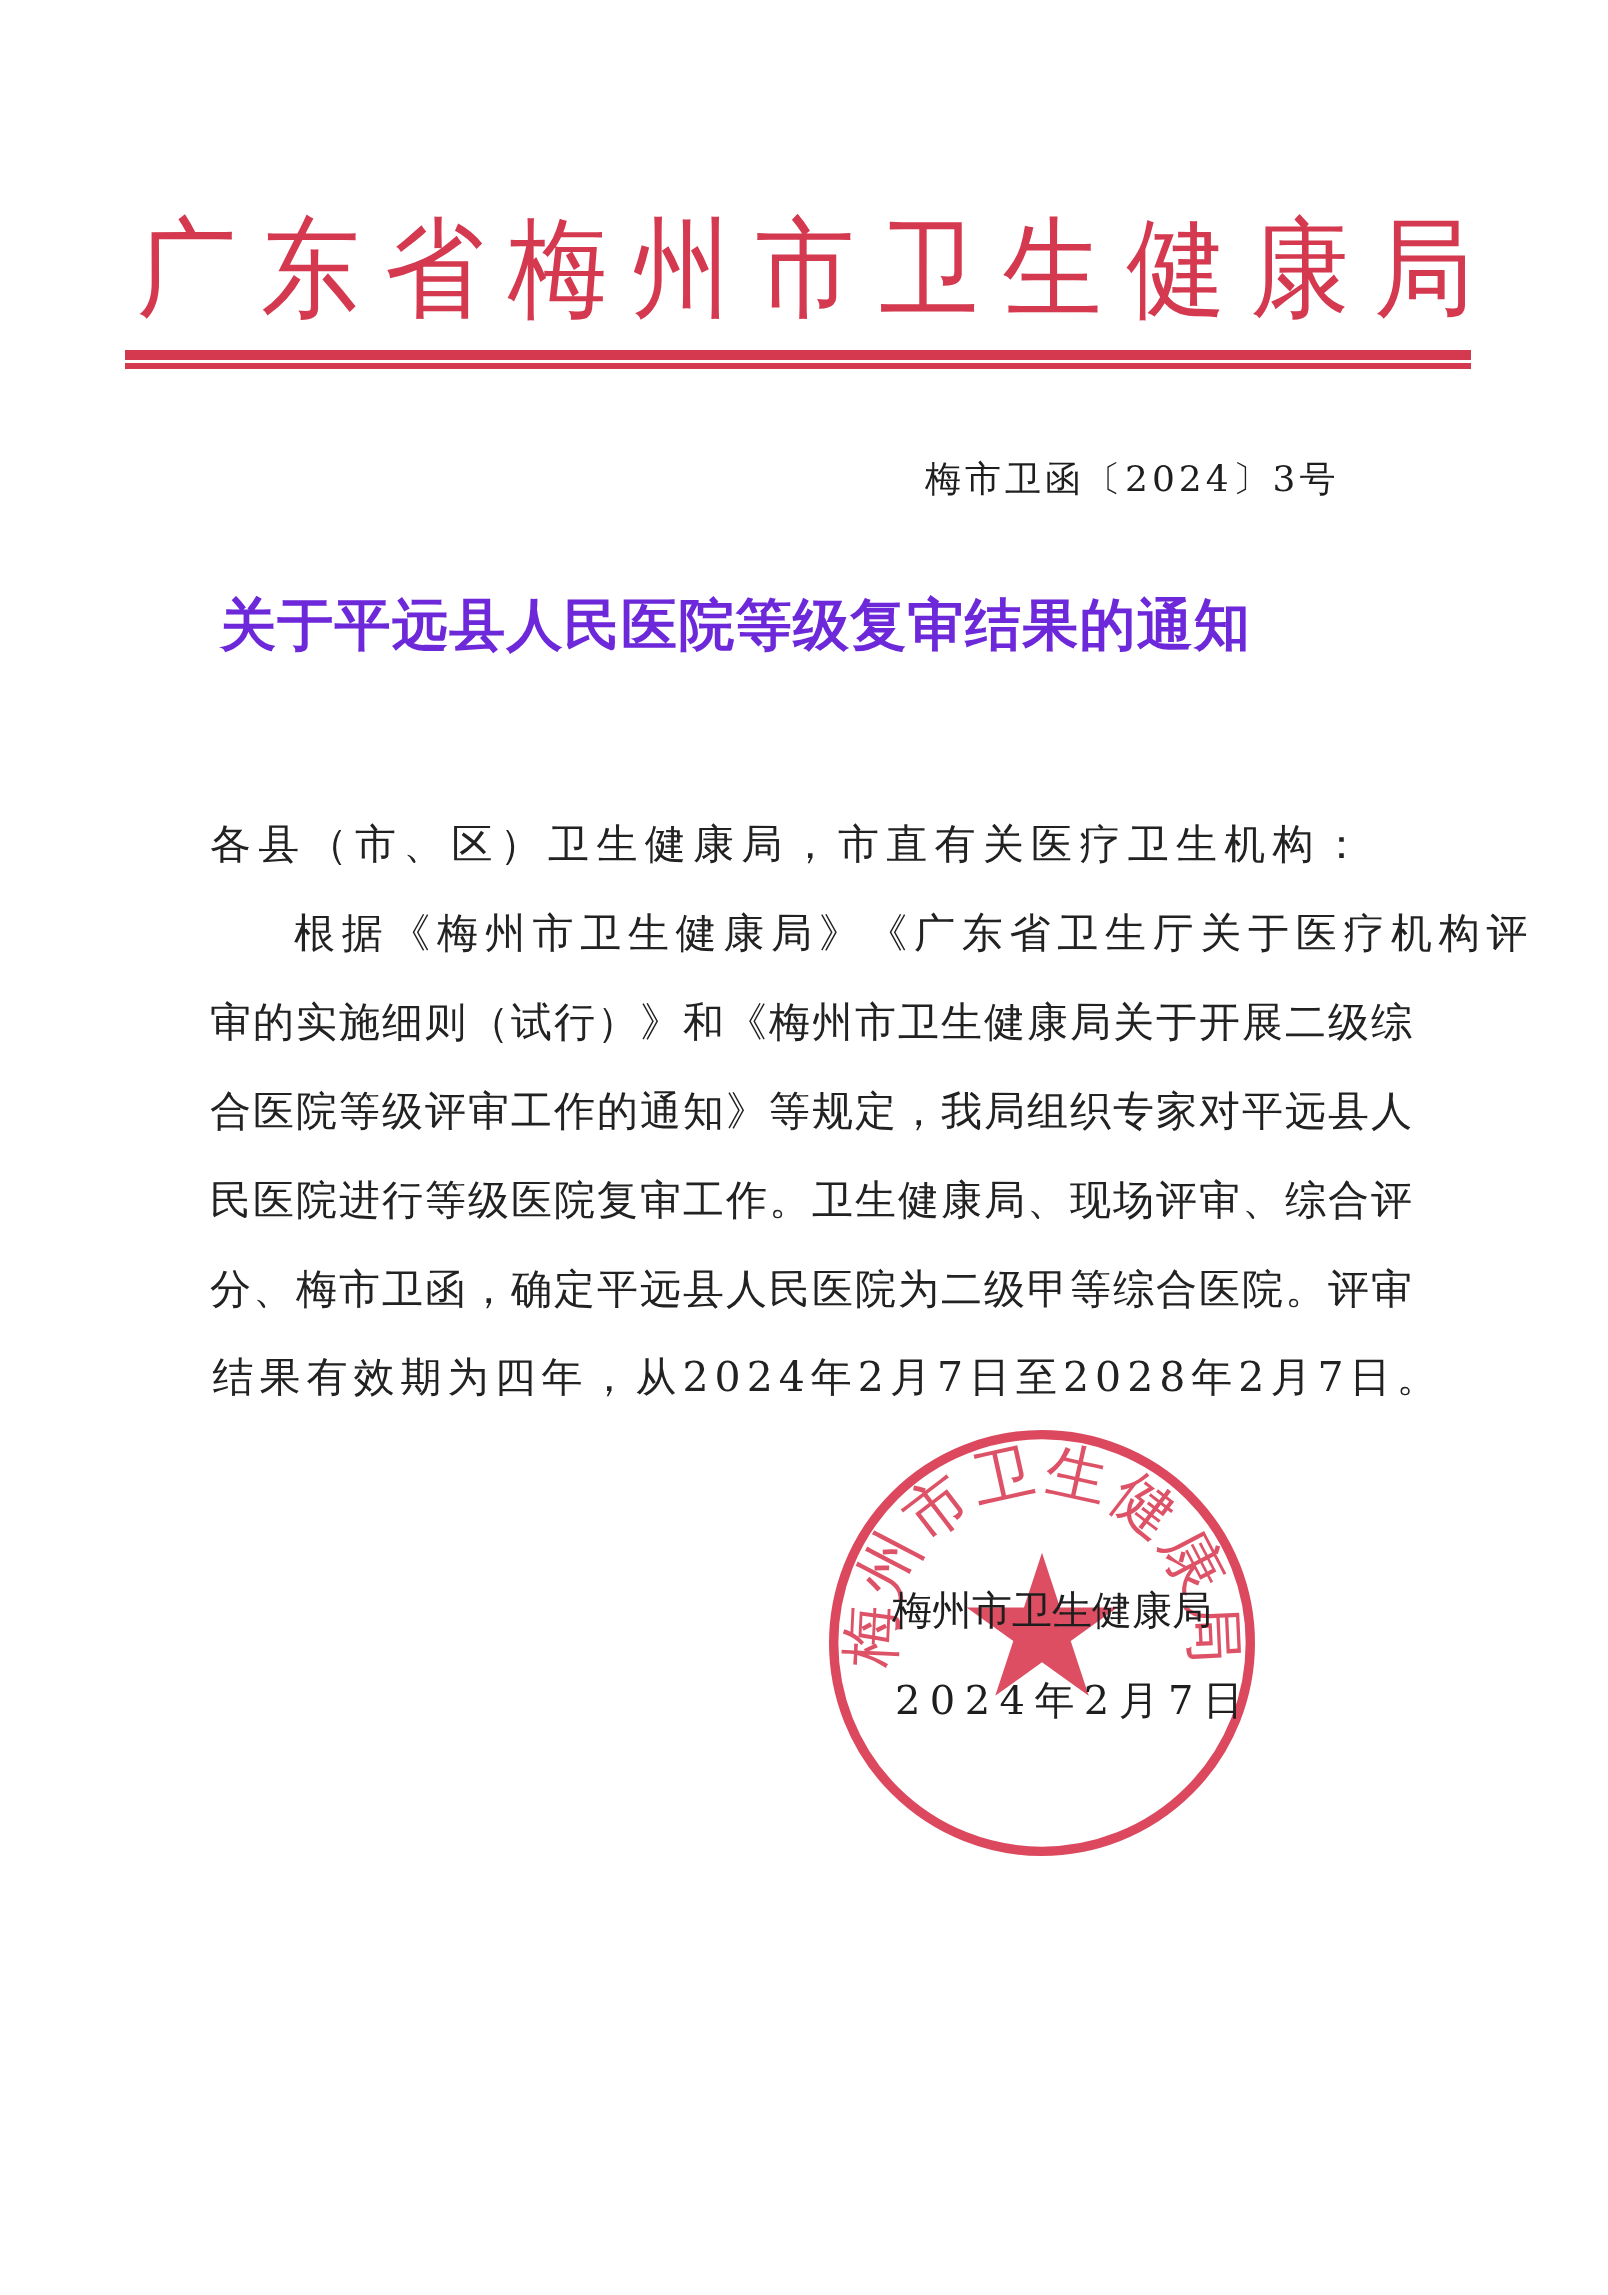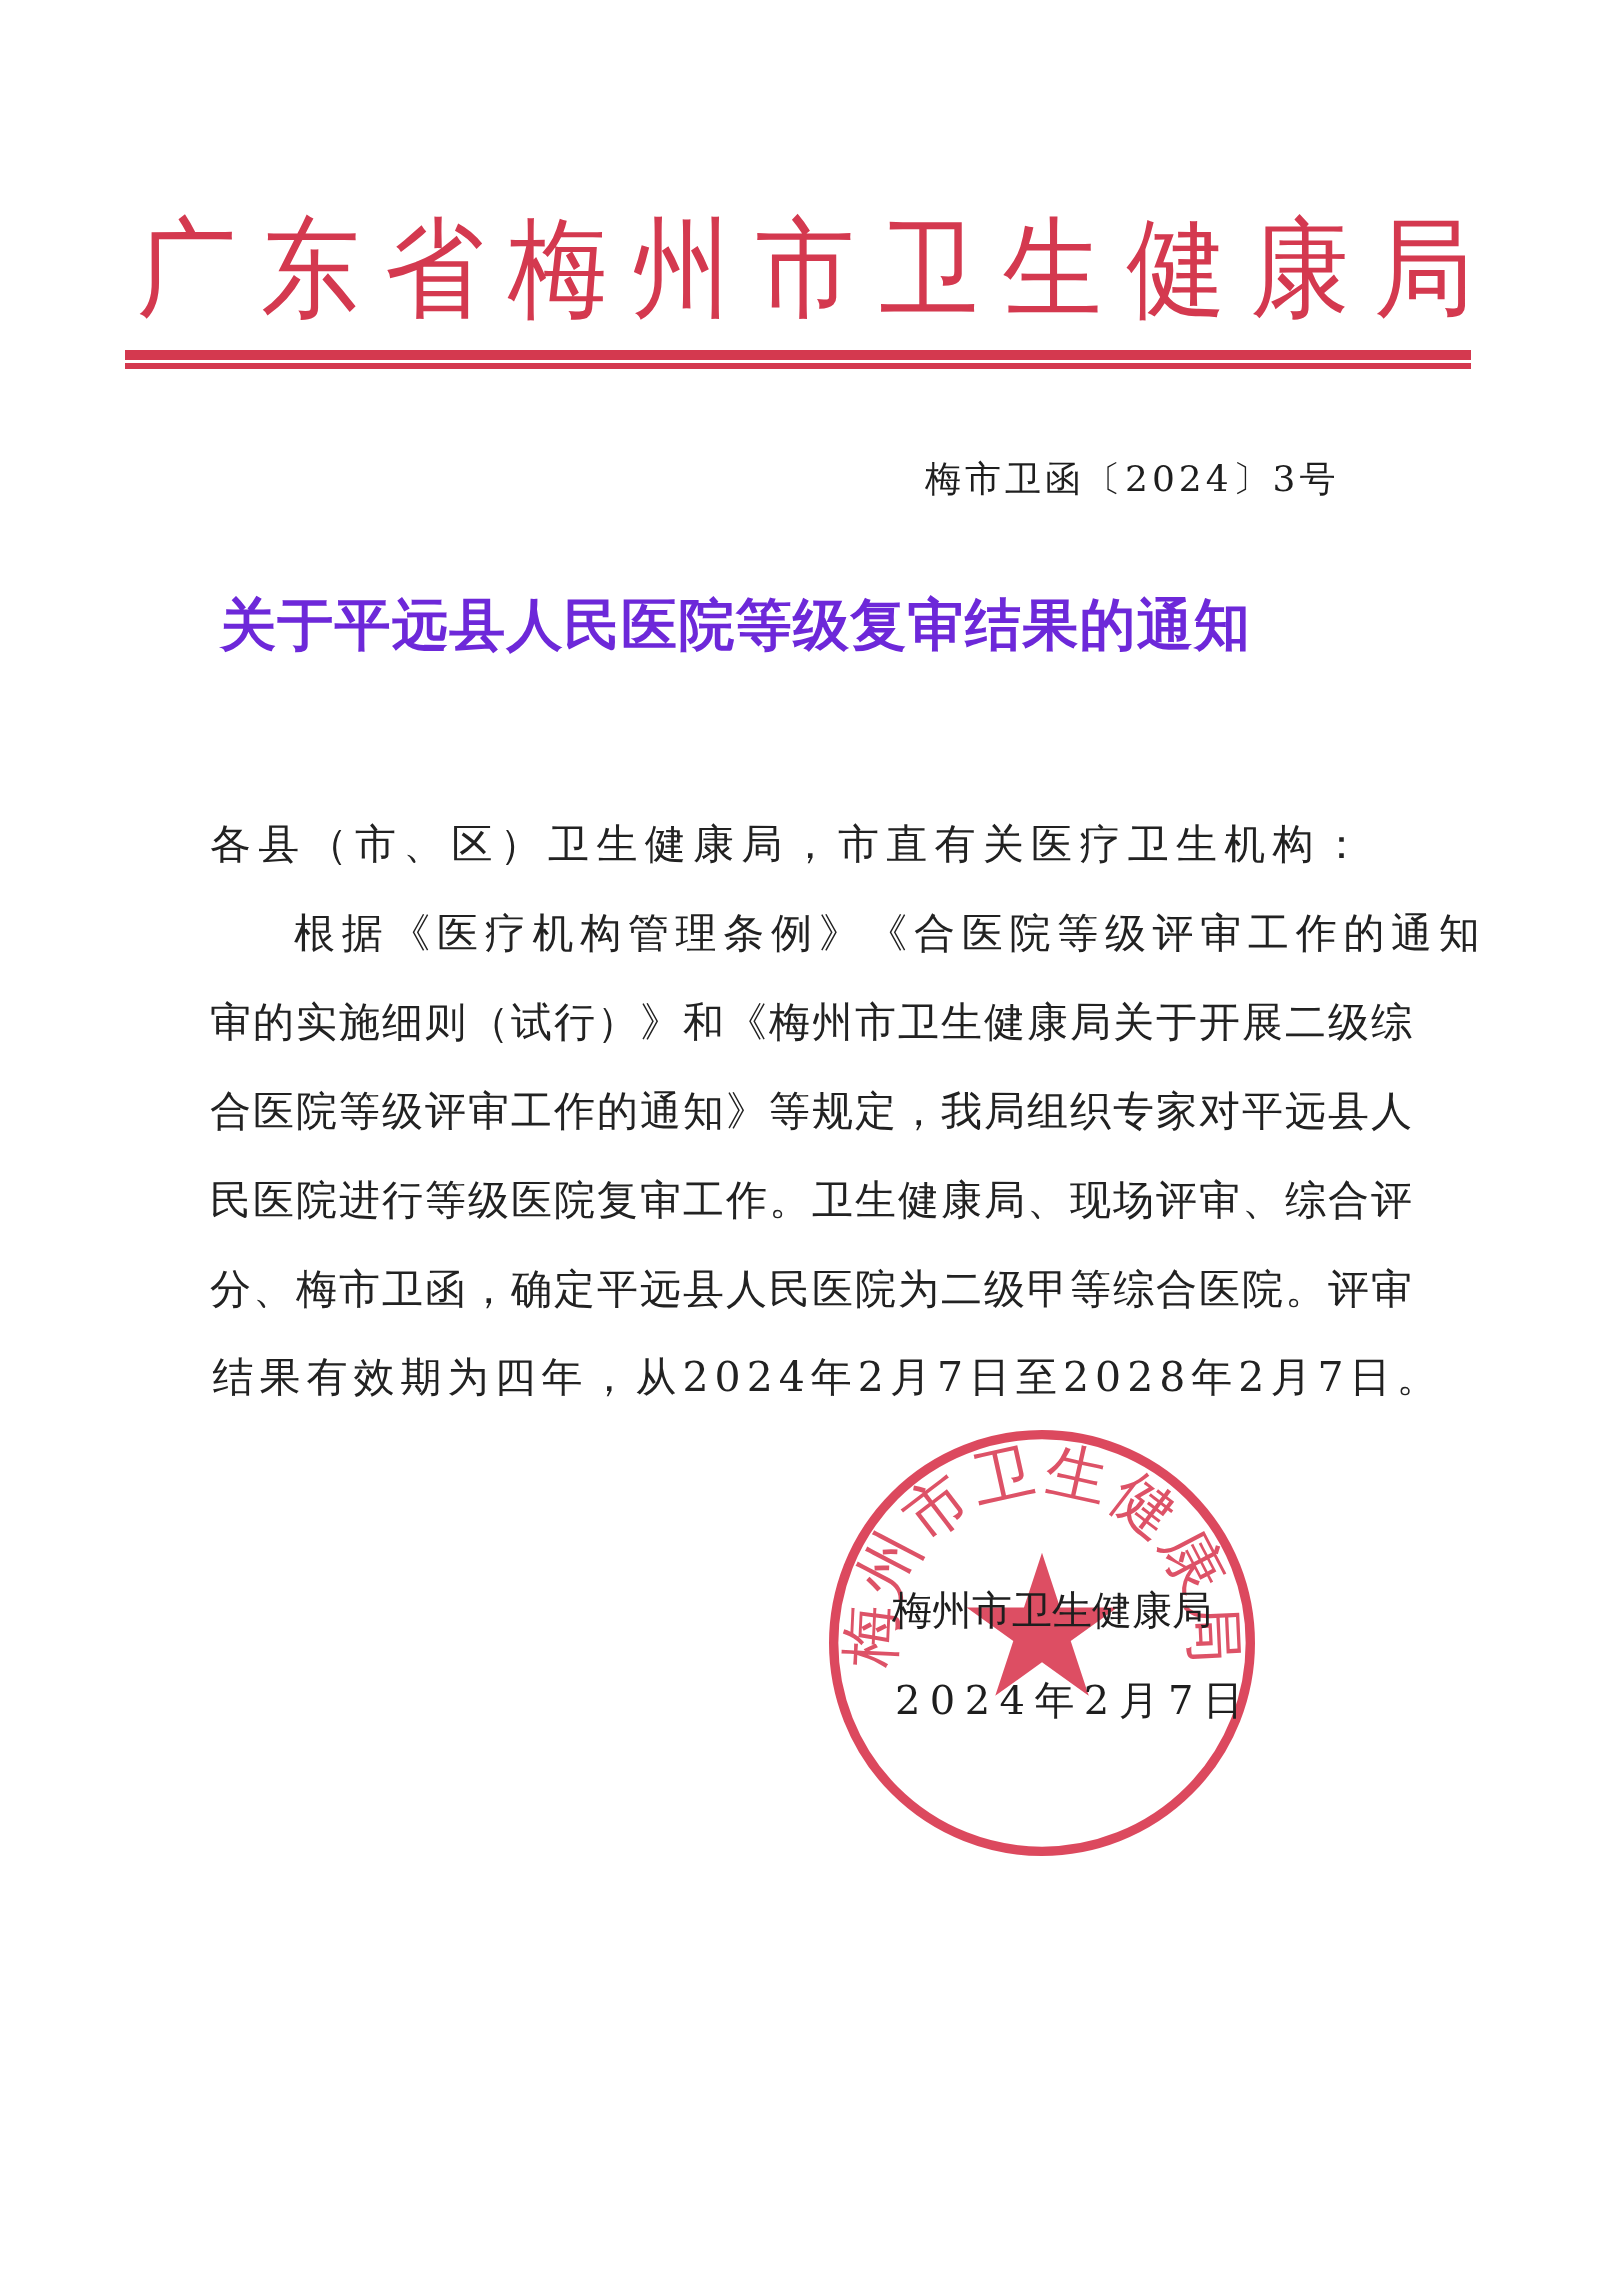--- a/index.html
+++ b/index.html
@@ -57,21 +57,21 @@
 
 <div class="rule-thick"></div>
 <div class="rule-thin"></div>
 
 <div class="doc-number">梅市卫函〔2024〕3号</div>
 
 <div class="title">关于平远县人民医院等级复审结果的通知</div>
 
 <div class="body-line salutation" style="top:811px;">各县（市、区）卫生健康局，市直有关医疗卫生机构：</div>
 <div class="body-line indent" style="top:900px;">
-    <span style="letter-spacing:6.7px;">根据《医疗机构管理条例》《合医院等级评审工作的通知</span>
+    <span style="letter-spacing:6.7px;">根据《梅州市卫生健康局》《广东省卫生厅关于医疗机构评</span>
   </div>
 <div class="body-line" style="top:989px;">
     <span style="letter-spacing:2px;">审的实施细则（试行）》和《梅州市卫生健康局关于开展二级综</span>
   </div>
 <div class="body-line" style="top:1078px;">
     <span style="letter-spacing:2px;">合医院等级评审工作的通知》等规定，我局组织专家对平远县人</span>
   </div>
 <div class="body-line" style="top:1167px;">
     <span style="letter-spacing:2px;">民医院进行等级医院复审工作。卫生健康局、现场评审、综合评</span>
   </div>

